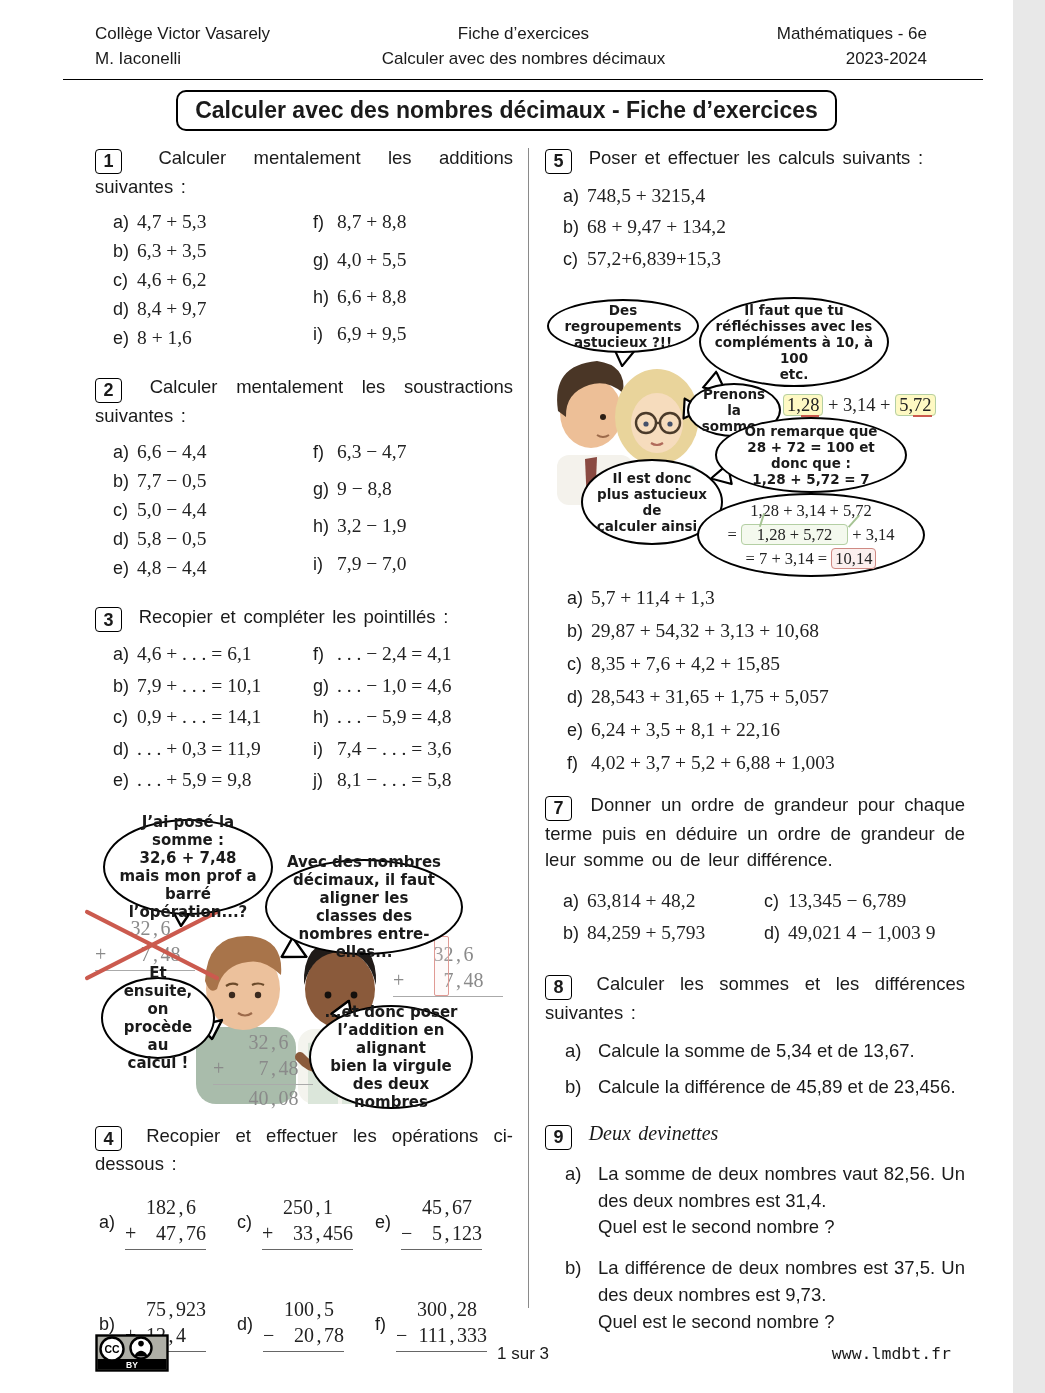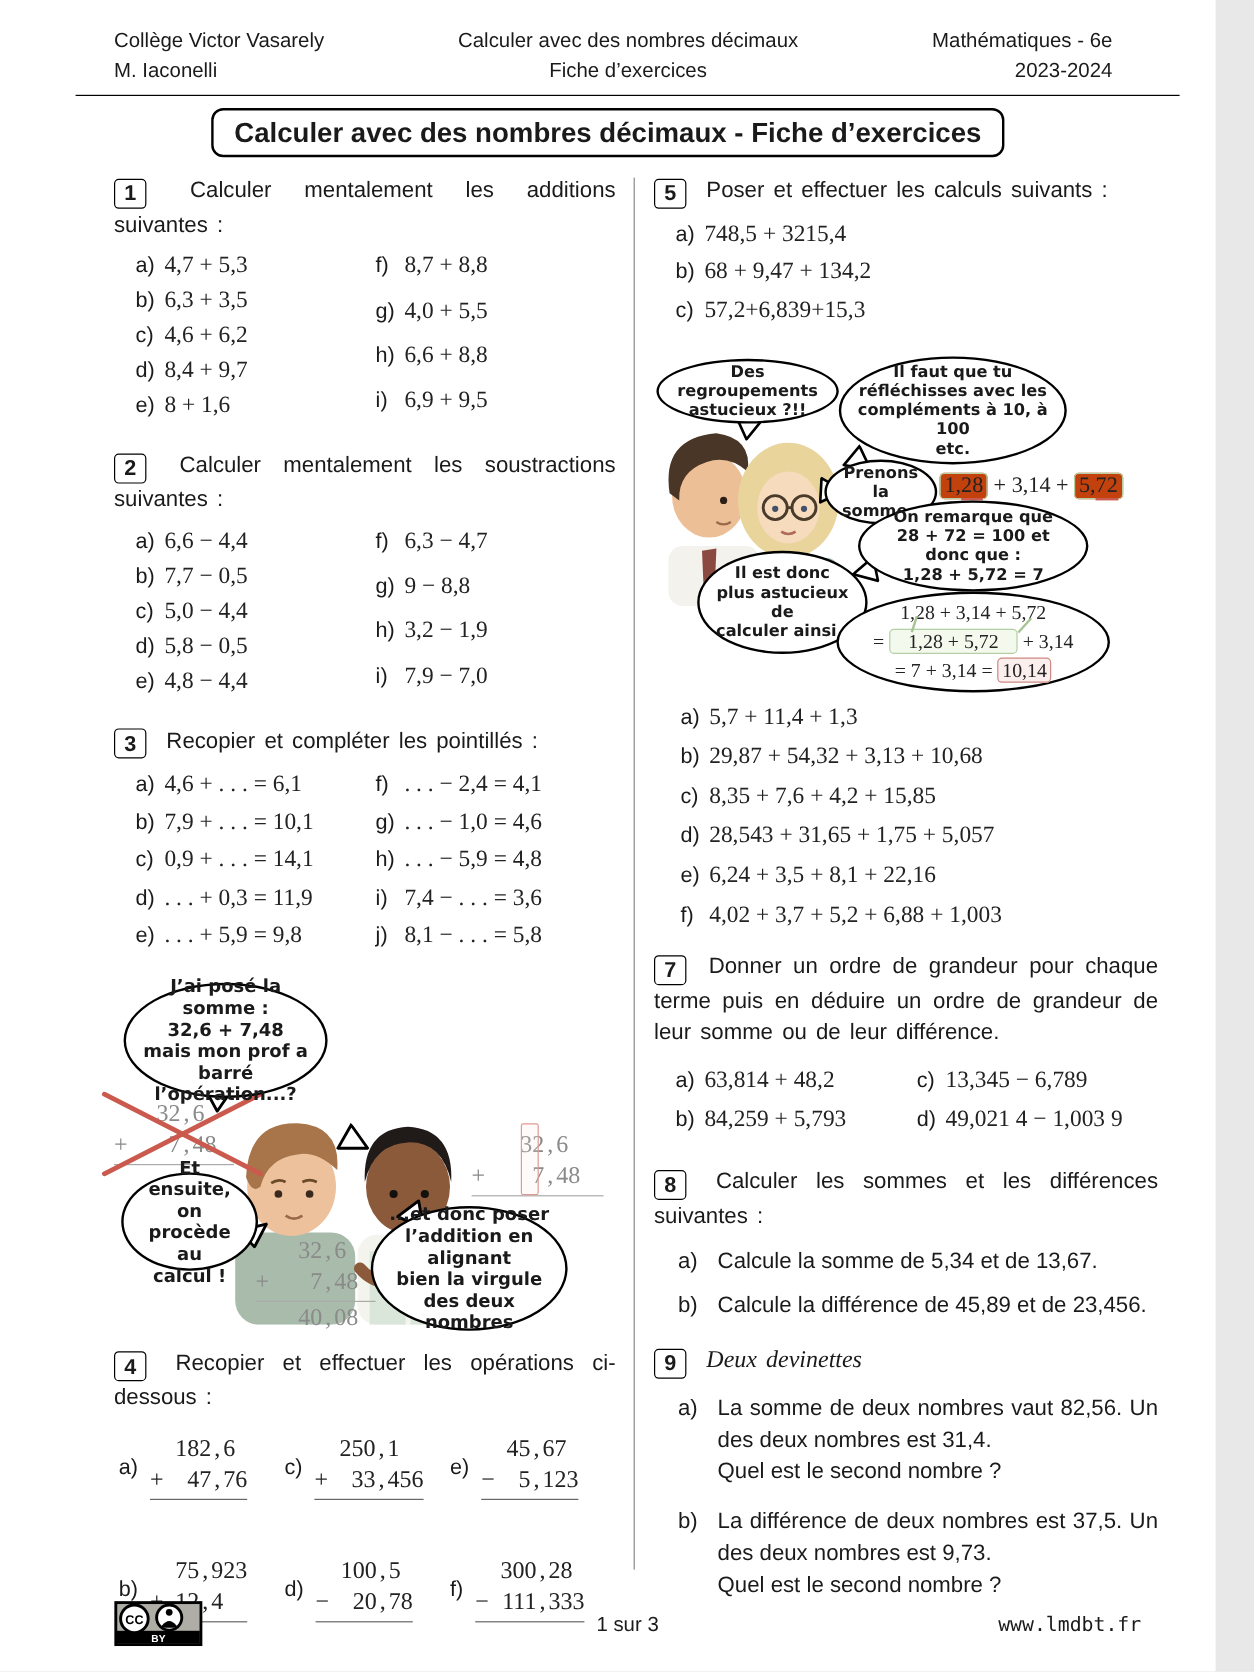--- a/index.html
+++ b/index.html
@@ -59,21 +59,21 @@
   .kids{position:absolute;z-index:1;}
   .opwrap{position:absolute;z-index:2;}
   .xwrap{position:relative;}
   .xline{position:absolute;height:4px;background:#cb5a4e;border-radius:2px;z-index:4;}
   .x1{width:150px;left:-18px;top:28px;transform:rotate(27deg);}
   .x2{width:150px;left:-18px;top:28px;transform:rotate(-27deg);}
   .comma-box{position:absolute;left:41px;top:-5px;width:13px;height:58px;border:1.7px solid #e09a94;
        border-radius:2px;background:rgba(250,225,225,0.18);z-index:4;}
   
   .formula1{position:absolute;z-index:3;font-family:"Liberation Serif",serif;font-size:18.5px;color:#222;white-space:nowrap;}
-  .gbox{border:1.4px solid #b4cfa4;border-radius:4px;padding:0 3px;background:#c2410c;}
+  .gbox{border:1.4px solid #b4cfa4;border-radius:4px;padding:0 3px;background:#fef9c3;}
   .runder{border-bottom:2.2px solid #cb5a4e;}
   .mathbub div{font-family:"Liberation Serif",serif;font-weight:normal;font-size:16.5px;line-height:1.45;color:#222;white-space:nowrap;}
   .gbox2{border:1.4px solid #b4cfa4;border-radius:4px;padding:0 15px;background:#f4f9ee;}
   .rbox{border:1.5px solid #cf8a84;border-radius:4px;padding:0 3px;background:#fbefee;}
   .conn{position:absolute;width:1.6px;background:#a6c494;z-index:4;}
   
   .qitem{display:flex;gap:11px;padding-left:20px;margin-bottom:10px;font-size:18.5px;line-height:1.45;}
   .qitem .lbl{min-width:22px;}
   .qtext{text-align:justify;}
   .ex9 .qitem{margin-bottom:14px;}
@@ -87,22 +87,22 @@
 <body>
 
 <div class="page">
 
   <div class="hdr">
     <div>
       <div>Collège Victor Vasarely</div>
       <div>M. Iaconelli</div>
     </div>
     <div class="c">
+      <div>Fiche d’exercices</div>
       <div>Calculer avec des nombres décimaux</div>
-      <div>Fiche d’exercices</div>
     </div>
     <div class="r">
       <div>Mathématiques - 6e</div>
       <div>2023-2024</div>
     </div>
   </div>
   <div class="hdr-rule"></div>
 
   <div class="title-box">
     <span>Calculer avec des nombres décimaux - Fiche d’exercices</span>
@@ -220,20 +220,24 @@
             <span class="dec">48</span>
           <div class="rule"></div>
         </div>
         <div class="xline x1"></div>
         <div class="xline x2"></div>
       </div>
 
       <svg class="tail" style="left:186px;top:122px;transform:rotate(40deg);" width="26" height="24" viewBox="0 0 26 24">
           <polygon points="2,1 25,7 6,23" fill="#fff" stroke="#000" stroke-width="2.4"></polygon>
         </svg>
+      <div class="bubble" style="left:170px;top:40px;width:198px;height:96px;"><span>Avec des nombres
+décimaux, il faut aligner les
+classes des nombres entre-
+elles...</span></div>
 
       <div class="opwrap" style="left:298px;top:122px;position:relative;position:absolute;width:110px;">
         <div class="colop gray" style="position:relative;">
           <span class="sgn"></span>
             <span class="int">32</span>
             <span class="com">,</span>
             <span class="dec">6</span>
           <span class="sgn">+</span>
             <span class="int">7</span>
             <span class="com">,</span>

